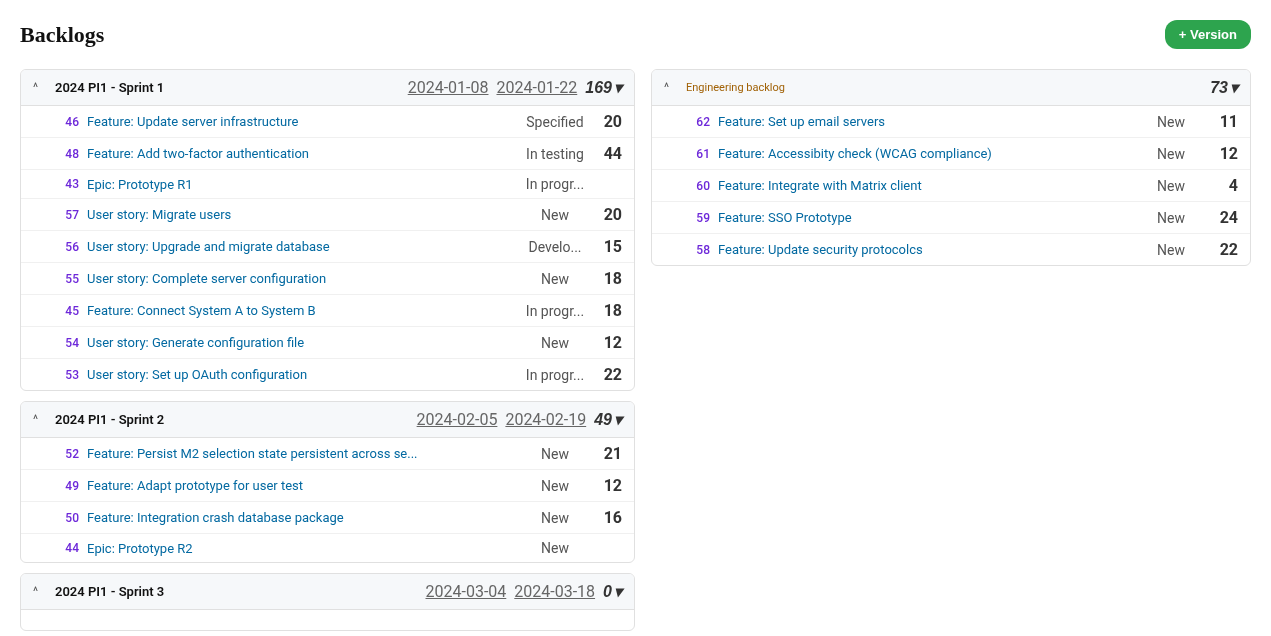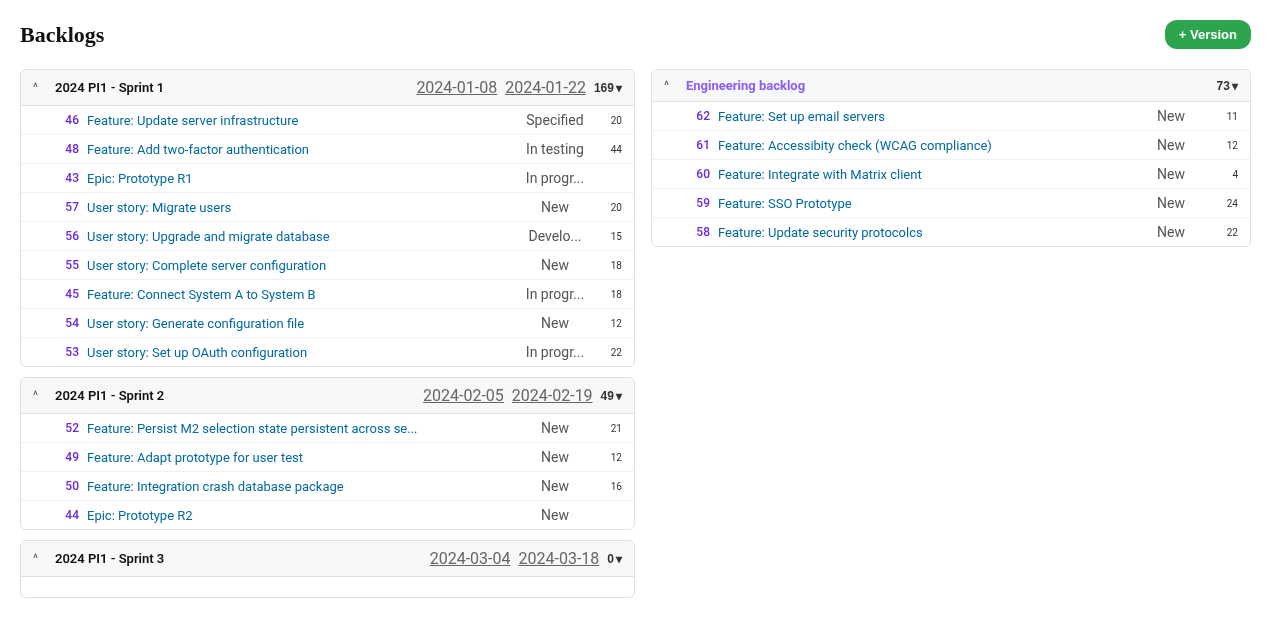--- a/index.html
+++ b/index.html
@@ -81,27 +81,28 @@
       color: #666;
       font-size: 16px;
       display: flex;
       gap: 8px;
       text-decoration: underline;
     }
     .sprint-count-btn {
       background: none;
       border: none;
       cursor: pointer;
-      font-size: 12px;
+      font-size: 16px;
       color: #333;
       font-weight: 600;
       display: flex;
       align-items: center;
       gap: 2px;
       padding: 0;
+      font-style: italic;
     }
     .backlog-row {
       display: flex;
       align-items: center;
       padding: 6px 12px 6px 32px;
       border-bottom: 1px solid #f0f0f0;
       gap: 8px;
     }
     .backlog-row:last-child {
       border-bottom: none;
@@ -122,45 +123,45 @@
       text-overflow: ellipsis;
       white-space: nowrap;
     }
     .item-status {
       font-size: 14px;
       color: #555;
       min-width: 70px;
       text-align: center;
     }
     .item-points {
-      font-size: 10px;
+      font-size: 16px;
       color: #333;
       min-width: 24px;
       text-align: right;
-      font-weight: 400;
+      font-weight: 700;
     }
     
     .eng-block {
       border: 1px solid #e0e0e0;
       border-radius: 6px;
       overflow: hidden;
     }
     .eng-header {
       display: flex;
       align-items: center;
       background: #f6f8fa;
       padding: 8px 12px;
       border-bottom: 1px solid #e0e0e0;
       gap: 8px;
     }
     .eng-name {
-      font-weight: 700;
-      font-size: 13px;
+      font-weight: 400;
+      font-size: 11px;
       flex: 1;
-      color: #8b5cf6;
+      color: #a16207;
     }
   </style>
 </head>
 <body>
 
 <div class="page-header">
   <h1 class="page-title">Backlogs</h1>
   <button class="version-button">+ Version</button>
 </div>
 

